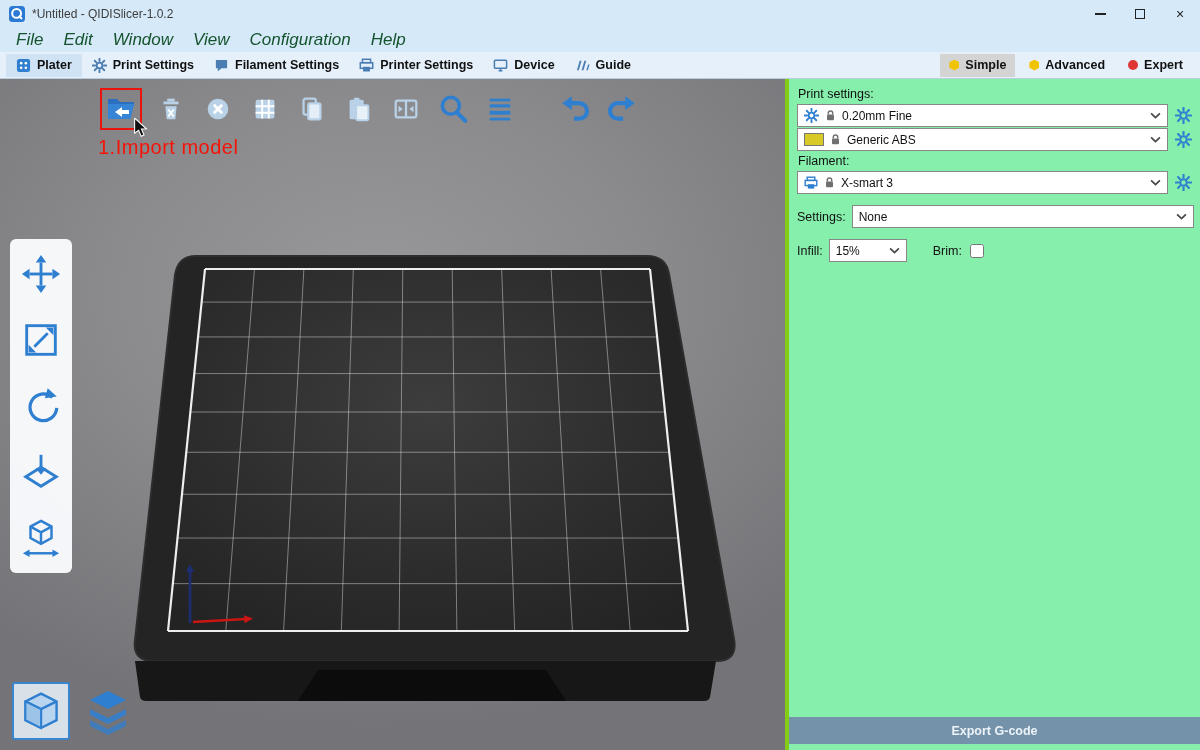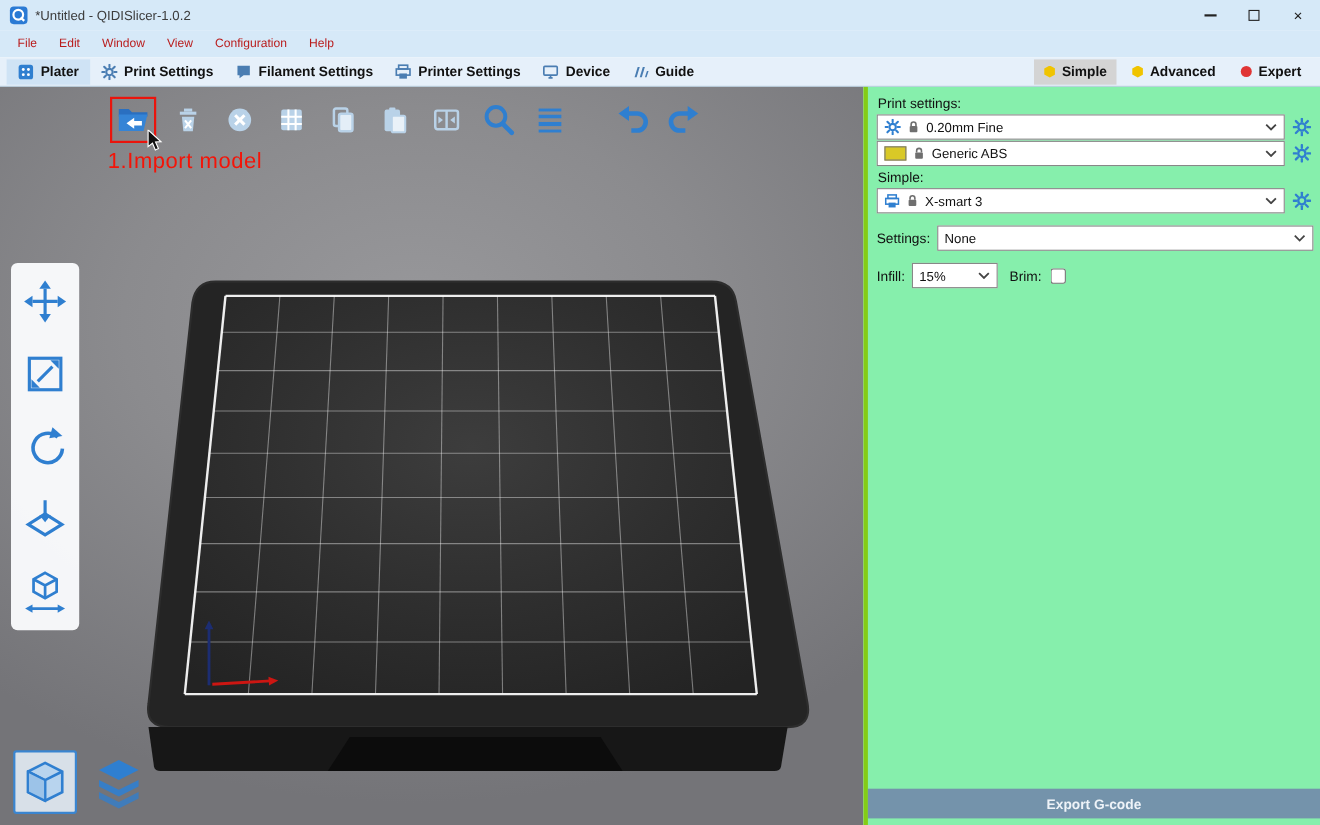--- a/index.html
+++ b/index.html
@@ -10,21 +10,21 @@
   
   .titlebar { height:28px; background:#d6e9f8; display:flex; align-items:center; padding-left:8px; }
   .title-text { font-size:12px; color:#3c3c3c; margin-left:6px; }
   .win-controls { margin-left:auto; display:flex; height:100%; }
   .win-btn { width:40px; height:100%; display:flex; align-items:center; justify-content:center; color:#222; font-size:14px; }
   .min-bar { width:11px; height:1.5px; background:#222; }
   .max-box { width:10px; height:10px; border:1.3px solid #222; }
 
   
   .menubar { height:24px; background:#d6e9f8; display:flex; align-items:center; padding-left:6px; }
-  .menu-item { padding:0 10px; font-size:11px; color:#b91c1c; line-height:24px; }
+  .menu-item { padding:0 10px; font-size:17px; color:#14532d; line-height:24px;font-style:italic; }
 
   
   .tabbar { height:27px; background:#e6f0fa; border-bottom:1px solid #b9cedd; display:flex; align-items:center; padding:0 6px; }
   .tab { display:flex; align-items:center; gap:6px; height:23px; padding:0 10px; font-size:12.5px; font-weight:bold; color:#111; }
   .tab.active { background:#cfe3f5; }
   .modes { margin-left:auto; display:flex; align-items:center; gap:5px; margin-right:2px; }
   .mode { display:flex; align-items:center; gap:6px; height:23px; padding:0 9px; font-size:12.5px; font-weight:bold; color:#111; }
   .mode.active { background:#d4d4d4; }
   .dot-hex { width:10px; height:11px; background:#f0c400; clip-path:polygon(50% 0,100% 25%,100% 75%,50% 100%,0 75%,0 25%); }
   .dot-round { width:10px; height:10px; background:#e03535; border-radius:50%; }
@@ -60,21 +60,21 @@
   .combo-row { display:flex; align-items:center; margin-bottom:1px; }
   .combo { flex:1; display:flex; align-items:center; gap:6px; height:23px; border:1px solid #878787; background:#fff;
     padding:0 6px; font-size:12px; color:#111; }
   .combo .chev { margin-left:auto; flex:0 0 auto; }
   .gear-btn { width:22px; height:22px; margin-left:4px; color:#2f7fd0; display:flex; align-items:center; justify-content:center; }
   .swatch { width:20px; height:13px; border:1px solid #777; flex:0 0 auto; }
   .inline-row { display:flex; align-items:center; margin-top:11px; }
   .inline-label { font-size:12.5px; color:#111; flex:0 0 auto; }
   .supports-combo { margin-left:6px; }
   .infill-combo { flex:0 0 78px; margin-left:6px; }
-  .brim-label { margin-left:11px;text-align:right; }
+  .brim-label { margin-left:26px;text-align:right; }
   .brim-check { width:14px; height:14px; margin-left:8px; accent-color:#2f7fd0; }
   .export-btn { position:absolute; left:0; right:0; bottom:6px; height:27px; background:#7493ab; color:#eef3f8;
     font-size:12.5px; font-weight:bold; display:flex; align-items:center; justify-content:center; }
 
   .ic { display:block; }
   svg { display:block; }
 </style>
 </head>
 <body>
 
@@ -445,21 +445,21 @@
               <use href="#i-chev"></use>
             </svg>
         </div>
         <div class="gear-btn">
           <svg class="ic" width="17" height="17">
               <use href="#i-gear"></use>
             </svg>
         </div>
       </div>
 
-      <div class="field-label">Simple:</div>
+      <div class="field-label">Filament:</div>
       <div class="combo-row">
         <div class="combo">
           <svg class="ic" width="14" height="14" style="color:#2f7fd0">
               <use href="#i-printer"></use>
             </svg>
           <svg class="ic" width="11" height="13" style="color:#6f6f6f">
               <use href="#i-lock"></use>
             </svg>
           <span>X-smart 3</span>
           <svg class="ic chev" width="11" height="7">

